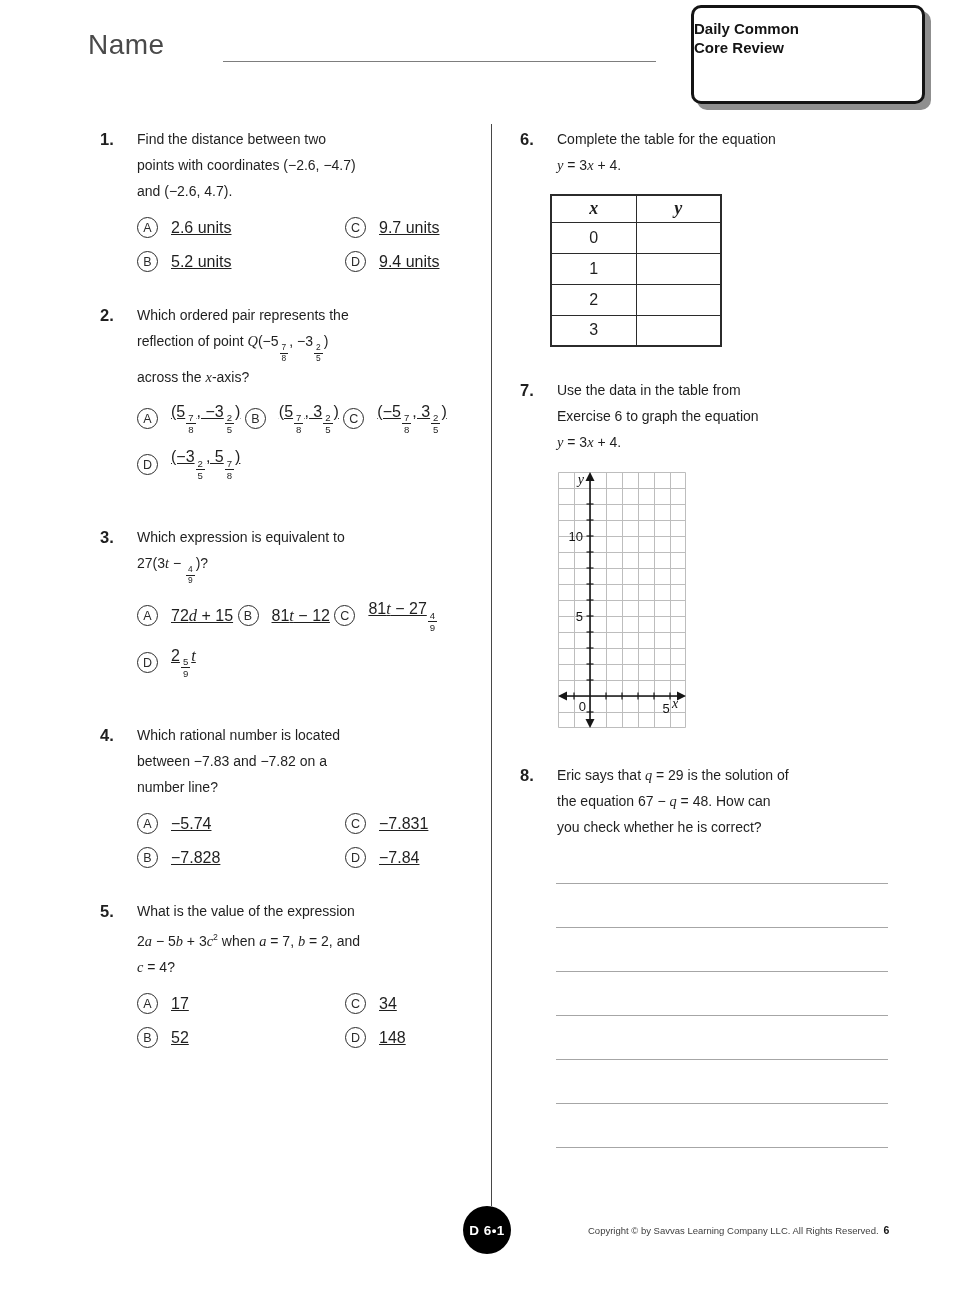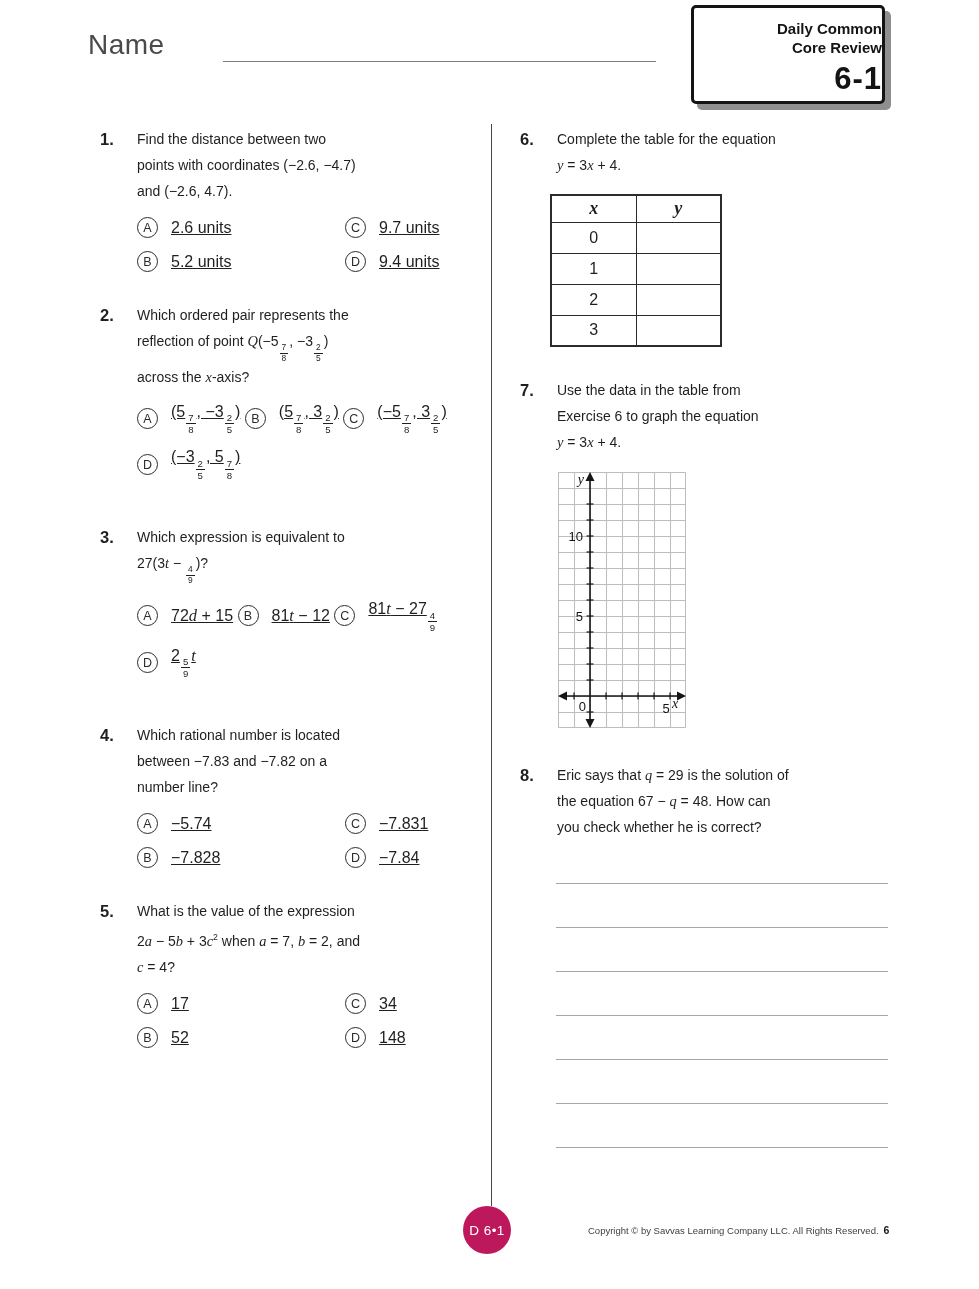--- a/index.html
+++ b/index.html
@@ -13,23 +13,23 @@
   .frac { display:inline-flex; flex-direction:column; align-items:center;
           vertical-align:-0.5em; font-size:0.60em; line-height:1.15; margin:0 1px; }
   .frac .num { padding:0 2px; border-bottom:1px solid currentColor; }
   .frac .den { padding:0 2px; }
 
   
   .name-row { position:absolute; left:88px; top:28px; width:568px; display:flex; align-items:flex-end;gap:44px; }
   .name-label { font-size:28px; color:#4a4a4a; letter-spacing:0.5px; line-height:34px; }
   .name-line { flex:1; margin-left:14px; height:30px; border-bottom:1.5px solid #7d7d7d; }
 
-  .badge { position:absolute; left:691px; top:5px; width:194px; height:99px;
-           background:#fff; border:3px solid #141414; border-radius:5px;
-           box-shadow:6px 6px 0 #8f8f8f; text-align:right; padding-top:11px; }
+  .badge { position:absolute; left:691px; top:5px; width:234px; height:99px;
+           background:#fff; border:3px solid #141414; border-radius:10px;
+           box-shadow:6px 6px 0 #8f8f8f; text-align:left; padding-top:11px; }
   .badge-line { font-size:15px; font-weight:600; color:#141414; line-height:19px; }
   .badge-number { font-size:31px; font-weight:bold; color:#141414; margin-top:4px; letter-spacing:1px; }
 
   .divider { position:absolute; left:491px; top:124px; width:1px; height:1082px; background:#474747; }
 
   
   .col { position:absolute; top:126px; }
   .col-left  { left:100px; width:378px; }
   .col-right { left:520px; width:372px; }
 
@@ -57,40 +57,39 @@
   .graph-wrap { margin:17px 0 0 38px; }
   .graph text { font-family:"Liberation Sans", sans-serif; fill:#141414; }
   .graph text.var { font-family:"Liberation Serif", serif; font-style:italic; }
 
   
   .answer-lines { margin:0 0 0 36px; width:332px; }
   .answer-line { height:44px; border-bottom:1px solid #a6a6a6; }
 
   
   .footer-tab { position:absolute; left:463px; top:1206px; width:48px; height:48px;
-                background:#be185d; border-radius:50%; color:#fff;
+                background:#000000; border-radius:50%; color:#fff;
                 display:flex; align-items:center; justify-content:center;
-                font-weight:normal; font-size:13.5px; letter-spacing:0.5px; }
+                font-weight:bold; font-size:13.5px; letter-spacing:0.5px; }
   .copyright { position:absolute; left:588px; top:1224px; font-size:9.5px; color:#3d3d3d; white-space:nowrap;text-align:right; }
   .copyright b { font-size:10.5px; margin-left:5px; color:#141414; }
 </style>
 </head>
 <body>
 
 <div class="page">
 
   <div class="name-row">
     <span class="name-label">Name</span>
     <span class="name-line"></span>
   </div>
 
   <div class="badge">
     <div class="badge-line">Daily Common</div>
     <div class="badge-line">Core Review</div>
-    <div class="badge-number">6-1</div>
   </div>
 
   <div class="divider"></div>
 
   <div class="col col-left">
 
     <section class="question">
       <div class="q-head">
         <span class="q-num">1.</span>
         <span class="q-text">Find the distance between two<br>points with coordinates (−2.6, −4.7)<br>and (−2.6, 4.7).</span>

